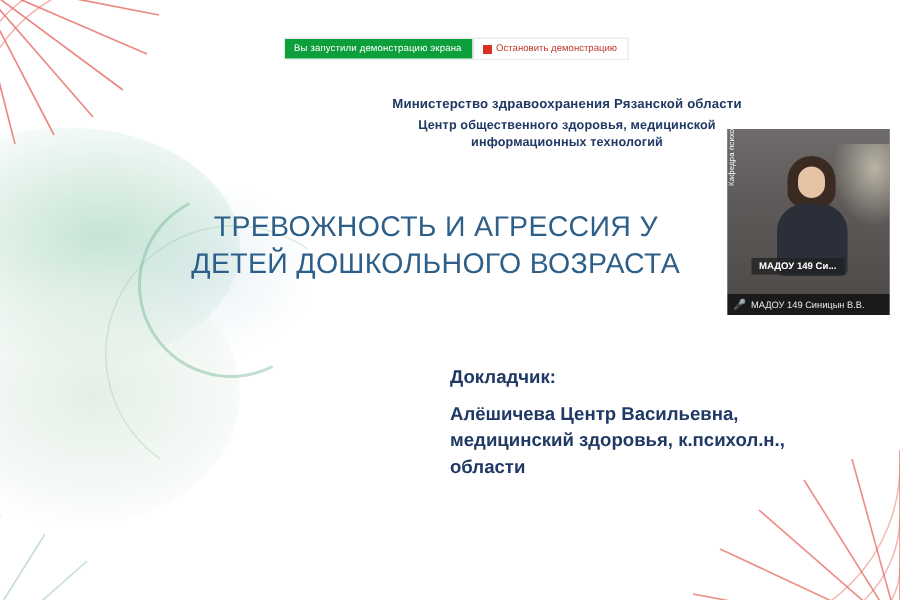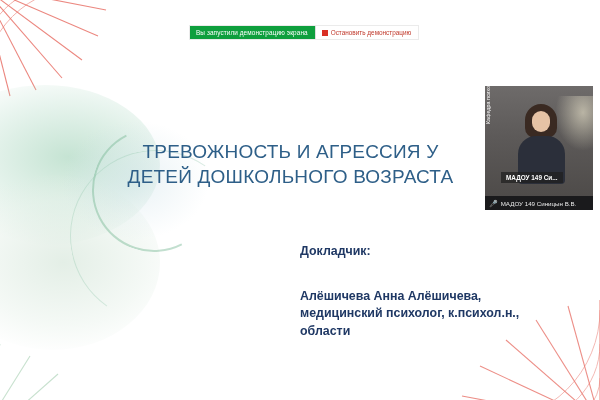--- a/index.html
+++ b/index.html
@@ -119,21 +119,21 @@
   .speaker {
     position: absolute;
     left: 300px;
     top: 243px;
     width: 250px;
     color: #1f3864;
     font-weight: bold;
     font-size: 12.4px;
     line-height: 1.42;
   }
-  .speaker-role { margin-bottom: 27px; }
+  .speaker-role { margin-bottom: 7px; }
 
   
   .cam-tile {
     position: absolute;
     left: 485px;
     top: 86px;
     width: 108px;
     height: 124px;
     background: #1c1c1e;
     overflow: hidden;
@@ -311,27 +311,32 @@
         <path d="M160 142 m0 -112 a112 112 0 0 1 -112 112"></path>
       </g>
     </svg>
 
     <div class="blob blob-a"></div>
     <div class="blob blob-b"></div>
     <div class="blob blob-c"></div>
     <div class="arc-green"></div>
     <div class="arc-green2"></div>
 
+    <div class="org-block">
+      <div class="org-line1">Министерство здравоохранения Рязанской области</div>
+      <div class="org-line2">Центр общественного здоровья, медицинской</div>
+      <div class="org-line3">информационных технологий</div>
+    </div>
 
     <div class="slide-title">ТРЕВОЖНОСТЬ И АГРЕССИЯ У ДЕТЕЙ ДОШКОЛЬНОГО ВОЗРАСТА</div>
 
     <div class="speaker">
       <div class="speaker-role">Докладчик:</div>
-      <div>Алёшичева Анна Алёшичева,</div>
-      <div>медицинский психолог, к.психол.н.,</div>
+      <div>Алёшичева Центр Васильевна,</div>
+      <div>медицинский здоровья, к.психол.н.,</div>
       <div>области</div>
     </div>
   </div>
 
   <div class="cam-tile">
     <div class="cam-video">
       <div class="cam-light"></div>
       <div class="cam-person-hair"></div>
       <div class="cam-person-face"></div>
       <div class="cam-person-body"></div>

